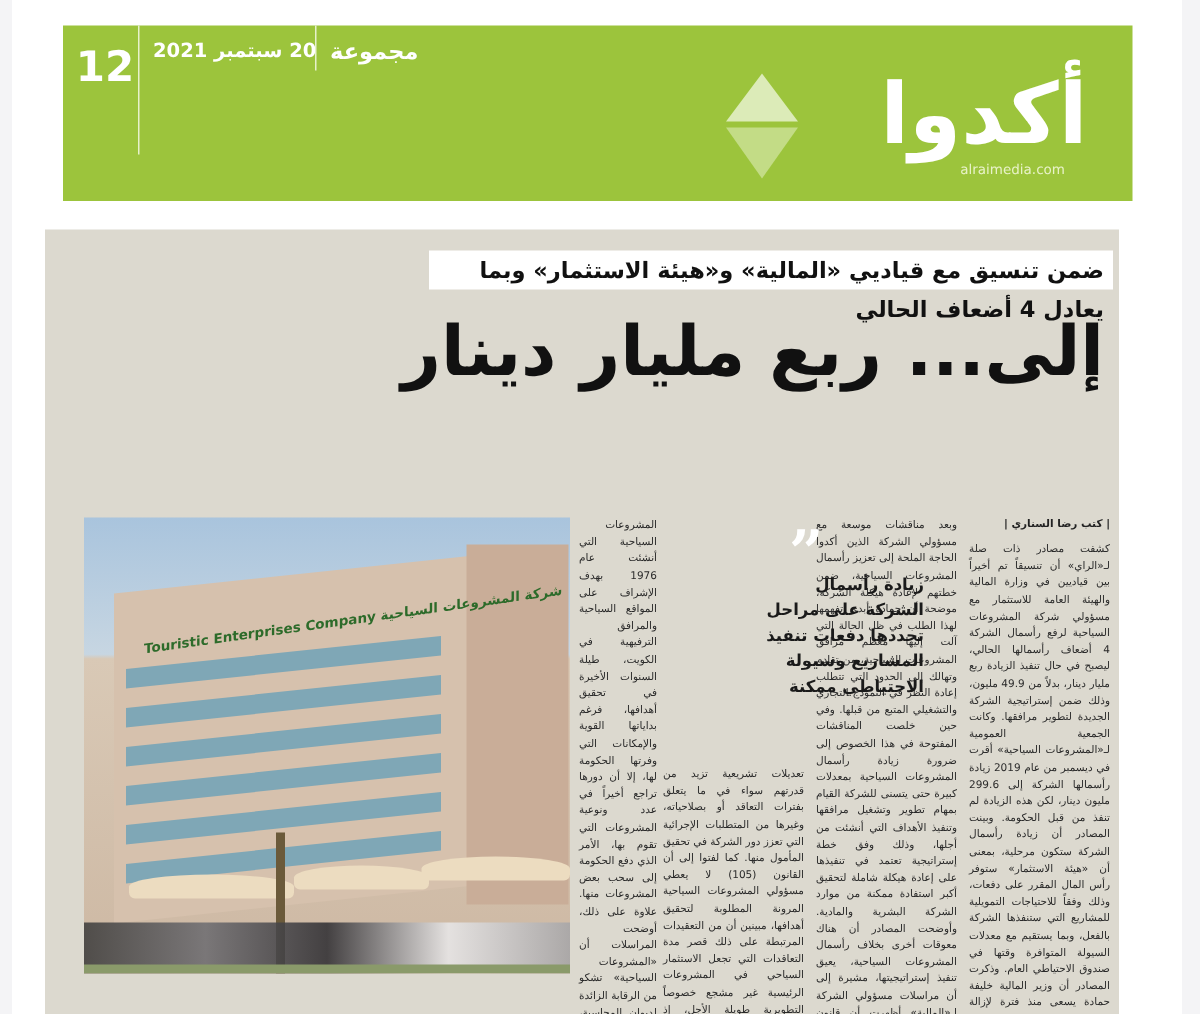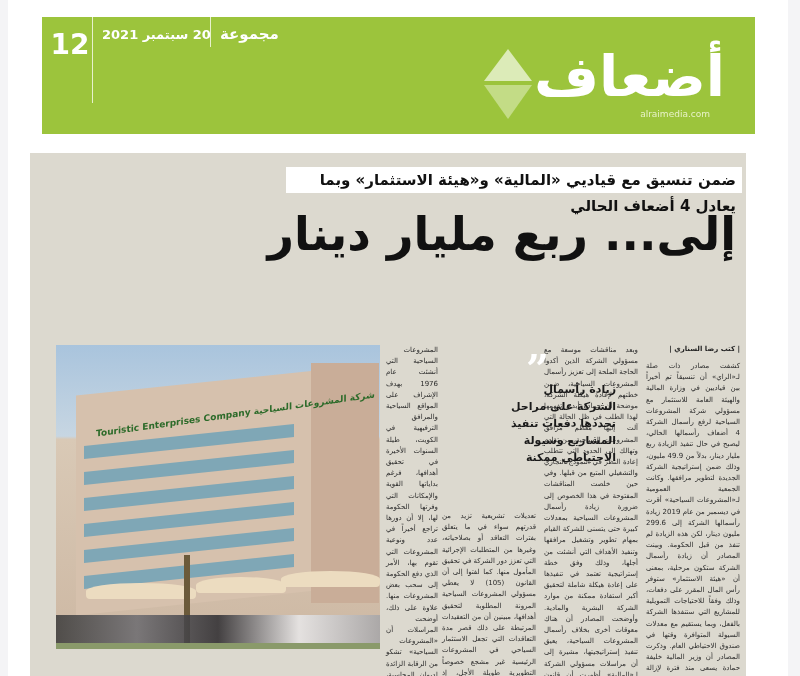--- a/index.html
+++ b/index.html
@@ -96,21 +96,21 @@
     <div class="mh-divider1"></div>
     <div class="mh-date">20 سبتمبر 2021</div>
     <div class="mh-divider2"></div>
     <div class="mh-paper">مجموعة</div>
 
     <svg class="mh-logo" viewBox="0 0 52 74">
       <polygon points="26,2 50,34 2,34" fill="#dcebb8"></polygon>
       <polygon points="2,38 50,38 26,72" fill="#c3dc86"></polygon>
     </svg>
 
-    <div class="mh-section">أضعاف</div>
+    <div class="mh-section">أكدوا</div>
     <div class="mh-url">alraimedia.com</div>
   </div>
 
   <div class="article">
     <div class="kicker">ضمن تنسيق مع قياديي «المالية» و«هيئة الاستثمار» وبما يعادل 4 أضعاف الحالي</div>
 
     <div class="headline">
       <div>إلى... ربع مليار دينار</div>
     </div>
 

